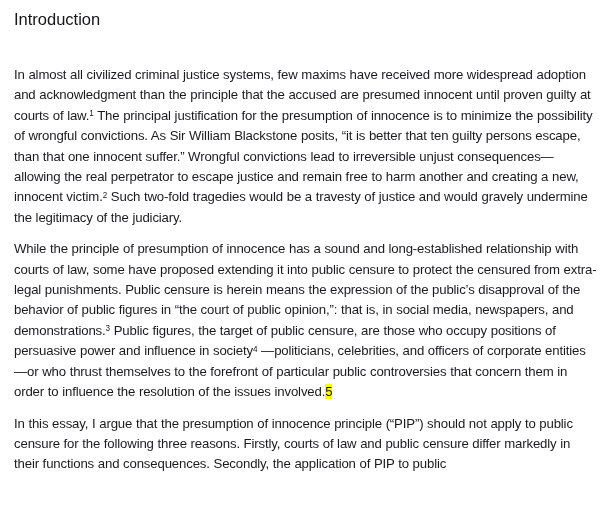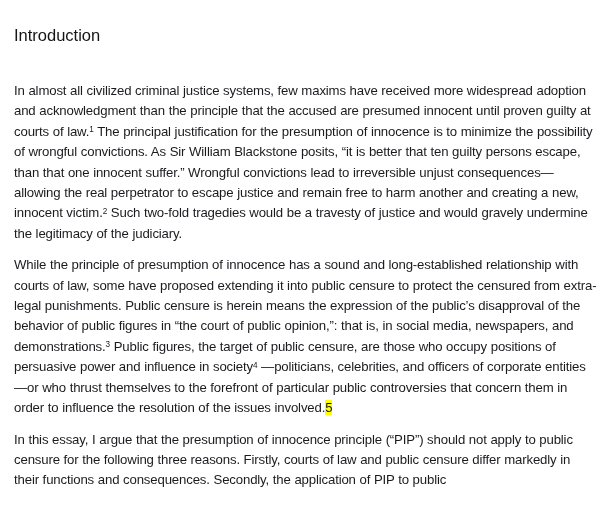--- a/index.html
+++ b/index.html
@@ -7,21 +7,21 @@
       margin: 0;
       padding: 0;
       width: 609px;
       height: 525px;
       background: #ffffff;
       overflow: hidden;
     }
     .page {
       width: 609px;
       height: 523px;
-      padding: 24px 12px 0 14px;
+      padding: 8px 12px 0 14px;
       font-family: "Liberation Sans", sans-serif;
       color: #1b1b1f;
     }
     .doc-heading {
       font-size: 16.5px;
       font-weight: 400;
       letter-spacing: 0;
       margin: 2px 0 36px 0;
       color: #161619;
     }

